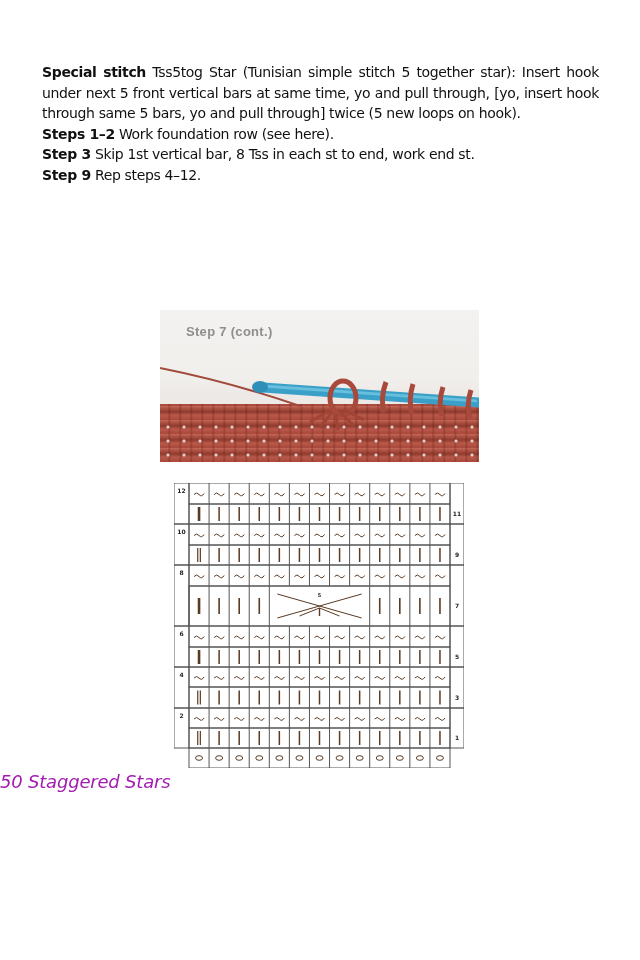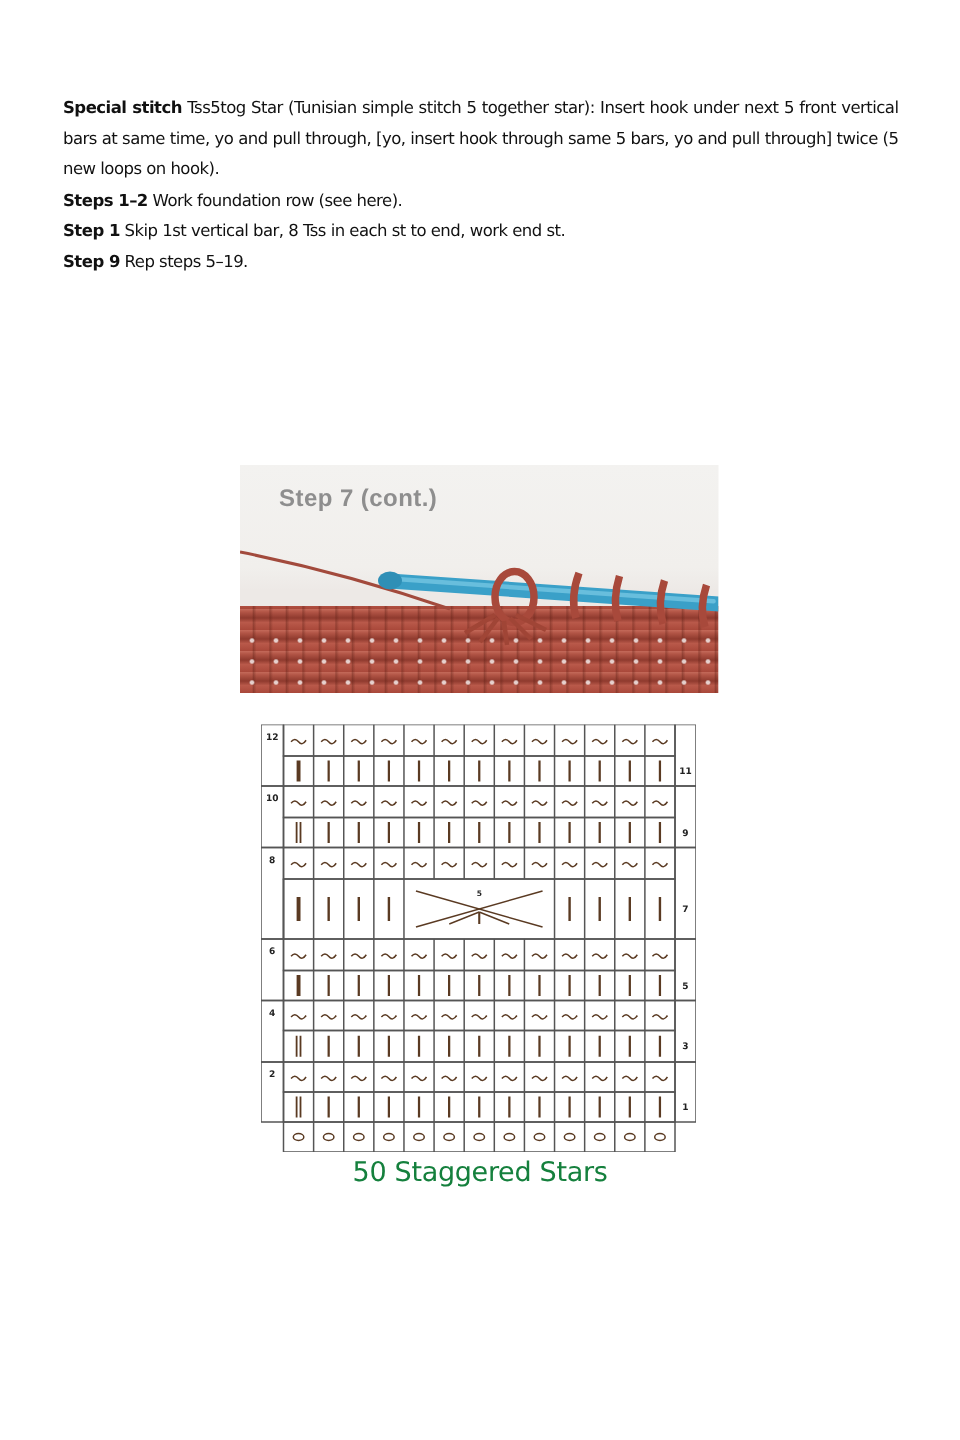--- a/index.html
+++ b/index.html
@@ -1,45 +1,45 @@
 <!DOCTYPE html>
 <html><head>
 <meta charset="utf-8">
 <style>
   html, body { margin: 0; padding: 0; background: #ffffff; }
   body { width: 640px; height: 960px; position: relative; overflow: hidden; font-family: "DejaVu Sans", sans-serif; color: #111; }
-  .instructions { position: absolute; left: 42px; top: 62px; width: 557px; font-size: 11px; line-height: 20.5px; letter-spacing: -0.35px; }
+  .instructions { position: absolute; left: 42px; top: 62px; width: 557px; font-size: 14px; line-height: 20.5px; letter-spacing: -0.35px; }
   .instructions p { margin: 0; }
   .instructions .justify { text-align: justify; text-align-last: left; }
   .instructions b { font-weight: bold; text-align: center; }
 
   .photo { position: absolute; left: 160px; top: 310px; width: 319px; height: 152px; overflow: hidden; background: linear-gradient(#f3f2f0 0%, #f1efec 45%, #ede9e6 55%); }
-  .photo-label { position: absolute; left: 26px; top: 14px; font-family: "Liberation Sans", sans-serif; font-weight: bold; font-size: 16px; color: #8e8e8e; letter-spacing: 0.3px; }
+  .photo-label { position: absolute; left: 26px; top: 14px; font-family: "Liberation Sans", sans-serif; font-weight: bold; font-size: 13px; color: #8e8e8e; letter-spacing: 0.3px; }
   .fabric { position: absolute; left: 0; top: 94px; width: 319px; height: 58px;
     background:
       repeating-linear-gradient(90deg, rgba(0,0,0,0) 0px, rgba(0,0,0,0) 8px, rgba(90,30,20,0.35) 9px, rgba(0,0,0,0) 11px),
       repeating-linear-gradient(0deg, #a9483a 0px, #b9594a 5px, #8f3a2e 8px, #b25546 12px, #c46a5a 14px);
   }
   .fabric-dots { position: absolute; left: 0; top: 110px; width: 319px; height: 40px;
     background-image: radial-gradient(circle, rgba(255,255,255,0.75) 1px, rgba(255,255,255,0) 2px);
     background-size: 16px 14px; }
 
   .chart { position: absolute; left: 174px; top: 483px; width: 290px; height: 285px; }
   .chart svg { position: absolute; left: 0; top: 0; }
 
-  .caption { position: absolute; left: 0; width: 640px; top: 771px; text-align: center; font-family: "DejaVu Sans", sans-serif; font-size: 18px; color: #15803d; letter-spacing: -0.2px; }
+  .caption { position: absolute; left: 0; width: 640px; top: 771px; text-align: left; font-family: "DejaVu Sans", sans-serif; font-size: 18px; color: #a21caf; letter-spacing: -0.2px; font-style: italic; }
 </style>
 </head>
 <body>
 
 <div class="instructions">
   <p class="justify"><b>Special stitch</b><span> Tss5tog Star (Tunisian simple stitch 5 together star): Insert hook under next 5 front vertical bars at same time, yo and pull through, [yo, insert hook through same 5 bars, yo and pull through] twice (5 new loops on hook).</span></p>
   <p><b>Steps 1–2</b><span> Work foundation row (see here).</span></p>
-  <p><b>Step 1</b><span> Skip 1st vertical bar, 8 Tss in each st to end, work end st.</span></p>
-  <p><b>Step 9</b><span> Rep steps 5–19.</span></p>
+  <p><b>Step 3</b><span> Skip 1st vertical bar, 8 Tss in each st to end, work end st.</span></p>
+  <p><b>Step 9</b><span> Rep steps 4–12.</span></p>
 </div>
 
 <div class="photo">
   <div class="photo-label">Step 7 (cont.)</div>
   <div class="fabric"></div>
   <div class="fabric-dots"></div>
   <svg width="319" height="152" style="position:absolute;left:0;top:0">
 
     <path d="M0 58 Q 70 72 140 96" stroke="#a24a3c" stroke-width="2" fill="none"></path>
 

